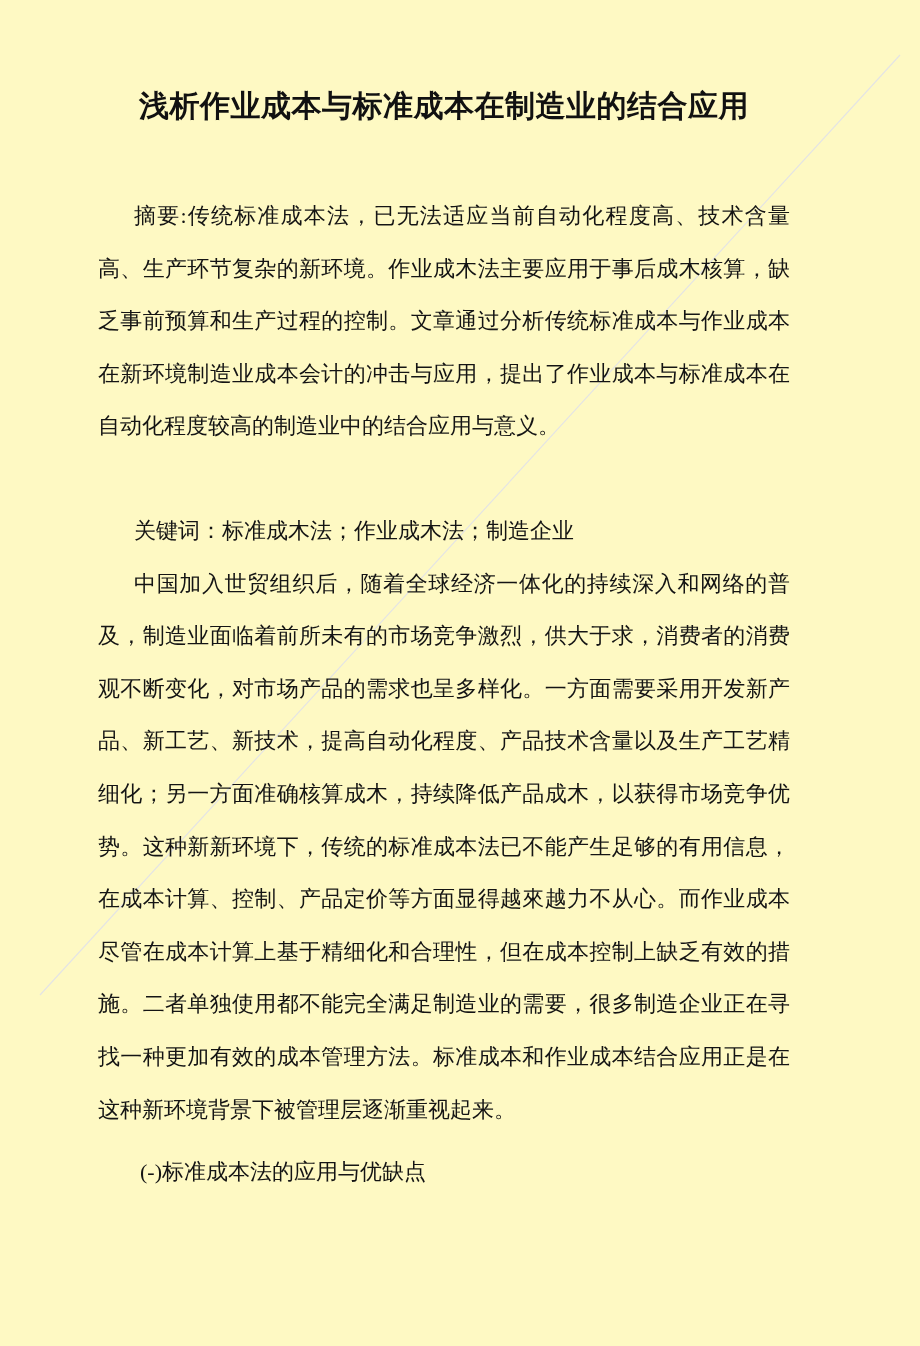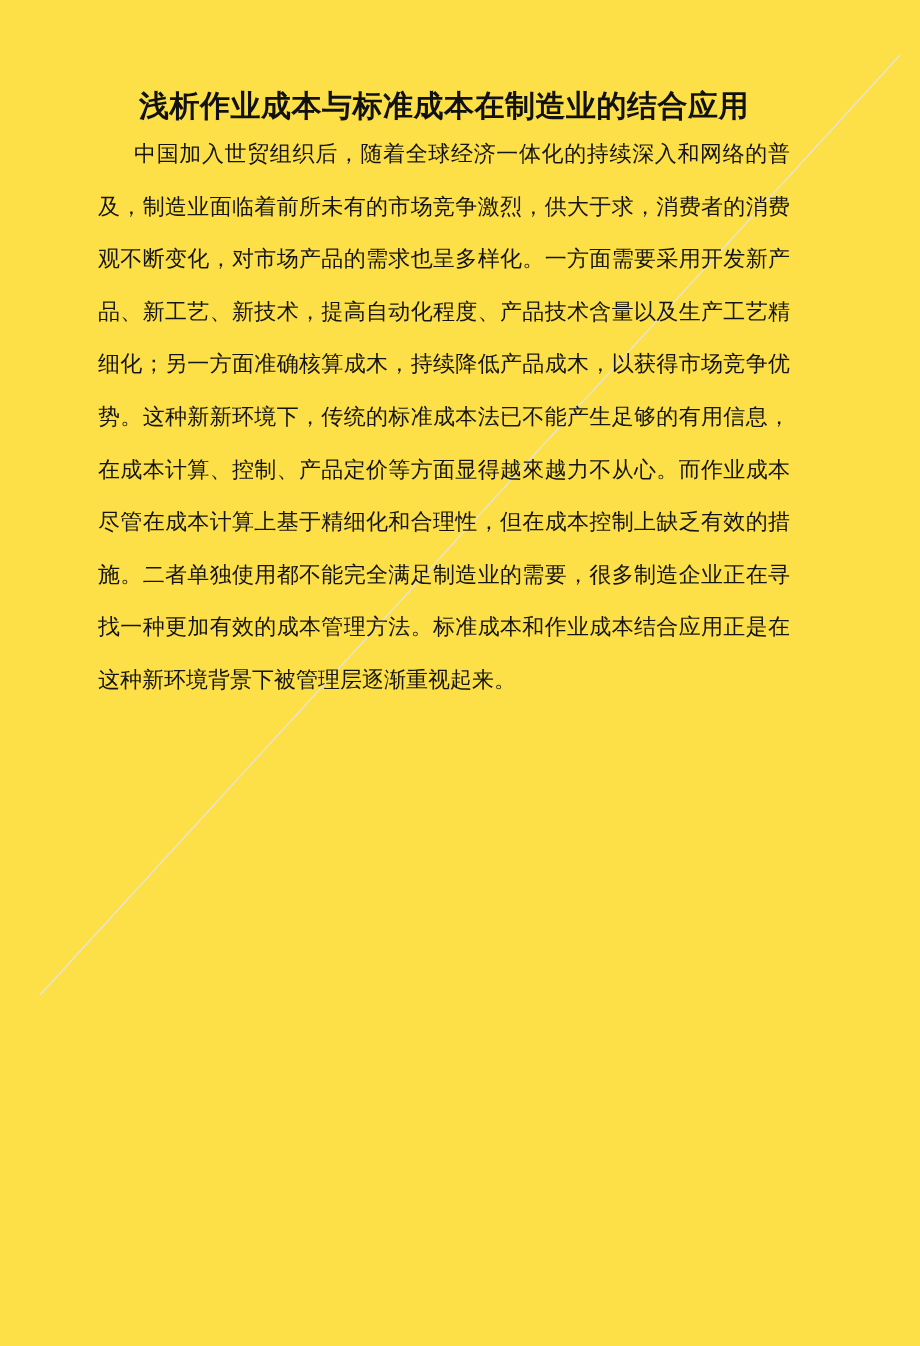--- a/index.html
+++ b/index.html
@@ -9,21 +9,21 @@
   }
   body {
     width: 920px;
     height: 1346px;
     font-family: "Liberation Serif", "DejaVu Serif", serif;
   }
   .page {
     position: relative;
     width: 920px;
     height: 1346px;
-    background: #fde047;
+    background: #fef9c3;
     overflow: hidden;
   }
   .scan-artifact {
     position: absolute;
     left: 0;
     top: 0;
     width: 920px;
     height: 1346px;
     pointer-events: none;
   }
@@ -74,20 +74,23 @@
 <div class="page">
 
   <svg class="scan-artifact" viewBox="0 0 920 1346" xmlns="http://www.w3.org/2000/svg">
     <line x1="900" y1="55" x2="40" y2="995" stroke-width="1.2" stroke="#e4e4e4"></line>
   </svg>
 
   <div class="content">
 
     <h1 class="doc-title">浅析作业成本与标准成本在制造业的结合应用</h1>
 
+    <p class="body-text abstract">摘要:传统标准成本法，已无法适应当前自动化程度高、技术含量高、生产环节复杂的新环境。作业成木法主要应用于事后成木核算，缺乏事前预算和生产过程的控制。文章通过分析传统标准成本与作业成本在新环境制造业成本会计的冲击与应用，提出了作业成本与标准成本在自动化程度较高的制造业中的结合应用与意义。</p>
 
+    <p class="body-text keywords">关键词：标准成木法；作业成木法；制造企业</p>
 
     <p class="body-text intro">中国加入世贸组织后，随着全球经济一体化的持续深入和网络的普及，制造业面临着前所未有的市场竞争激烈，供大于求，消费者的消费观不断变化，对市场产品的需求也呈多样化。一方面需要采用开发新产品、新工艺、新技术，提高自动化程度、产品技术含量以及生产工艺精细化；另一方面准确核算成木，持续降低产品成木，以获得市场竞争优势。这种新新环境下，传统的标准成本法已不能产生足够的有用信息，在成本计算、控制、产品定价等方面显得越來越力不从心。而作业成本尽管在成本计算上基于精细化和合理性，但在成本控制上缺乏有效的措施。二者单独使用都不能完全满足制造业的需要，很多制造企业正在寻找一种更加有效的成本管理方法。标准成本和作业成本结合应用正是在这种新环境背景下被管理层逐渐重视起来。</p>
 
 
+    <p class="body-text subsection-heading">(-)标准成本法的应用与优缺点</p>
 
   </div>
 </div>
 
 </body></html>

